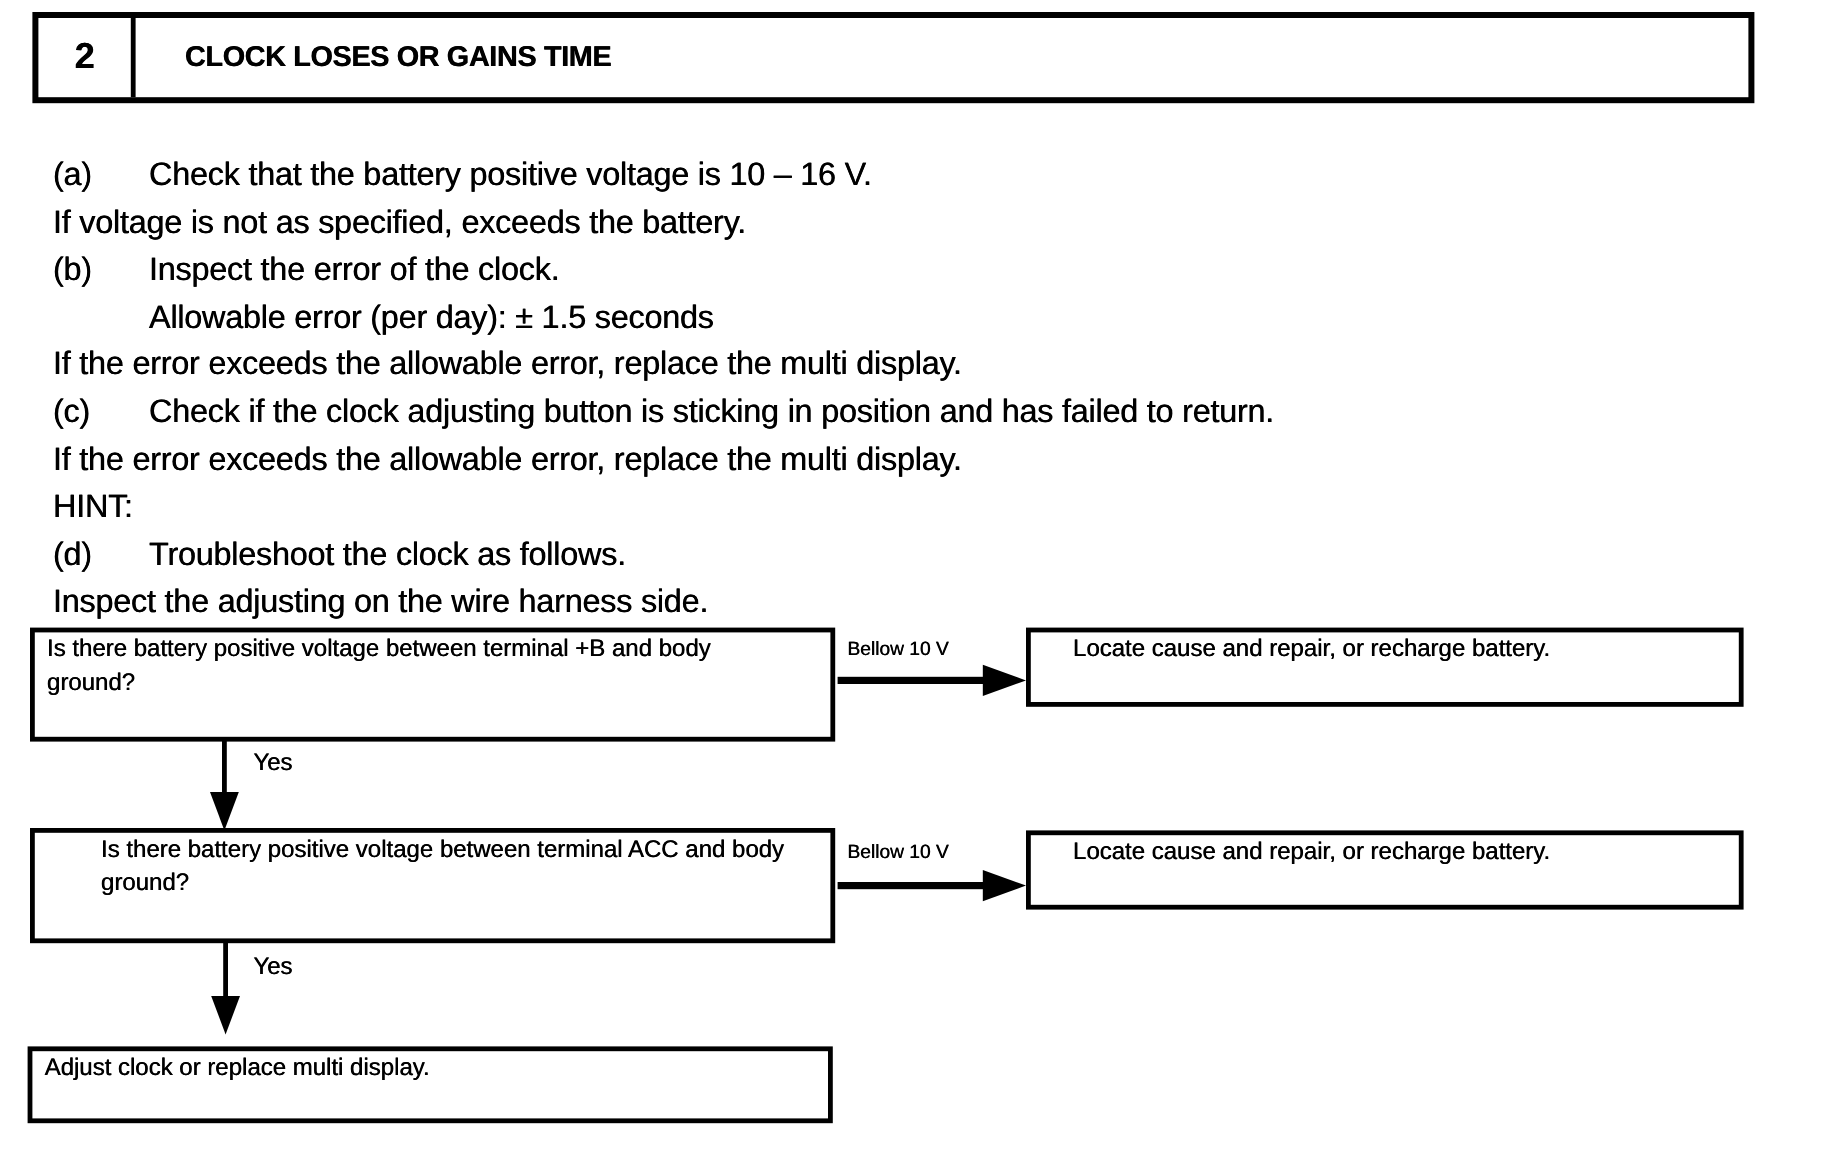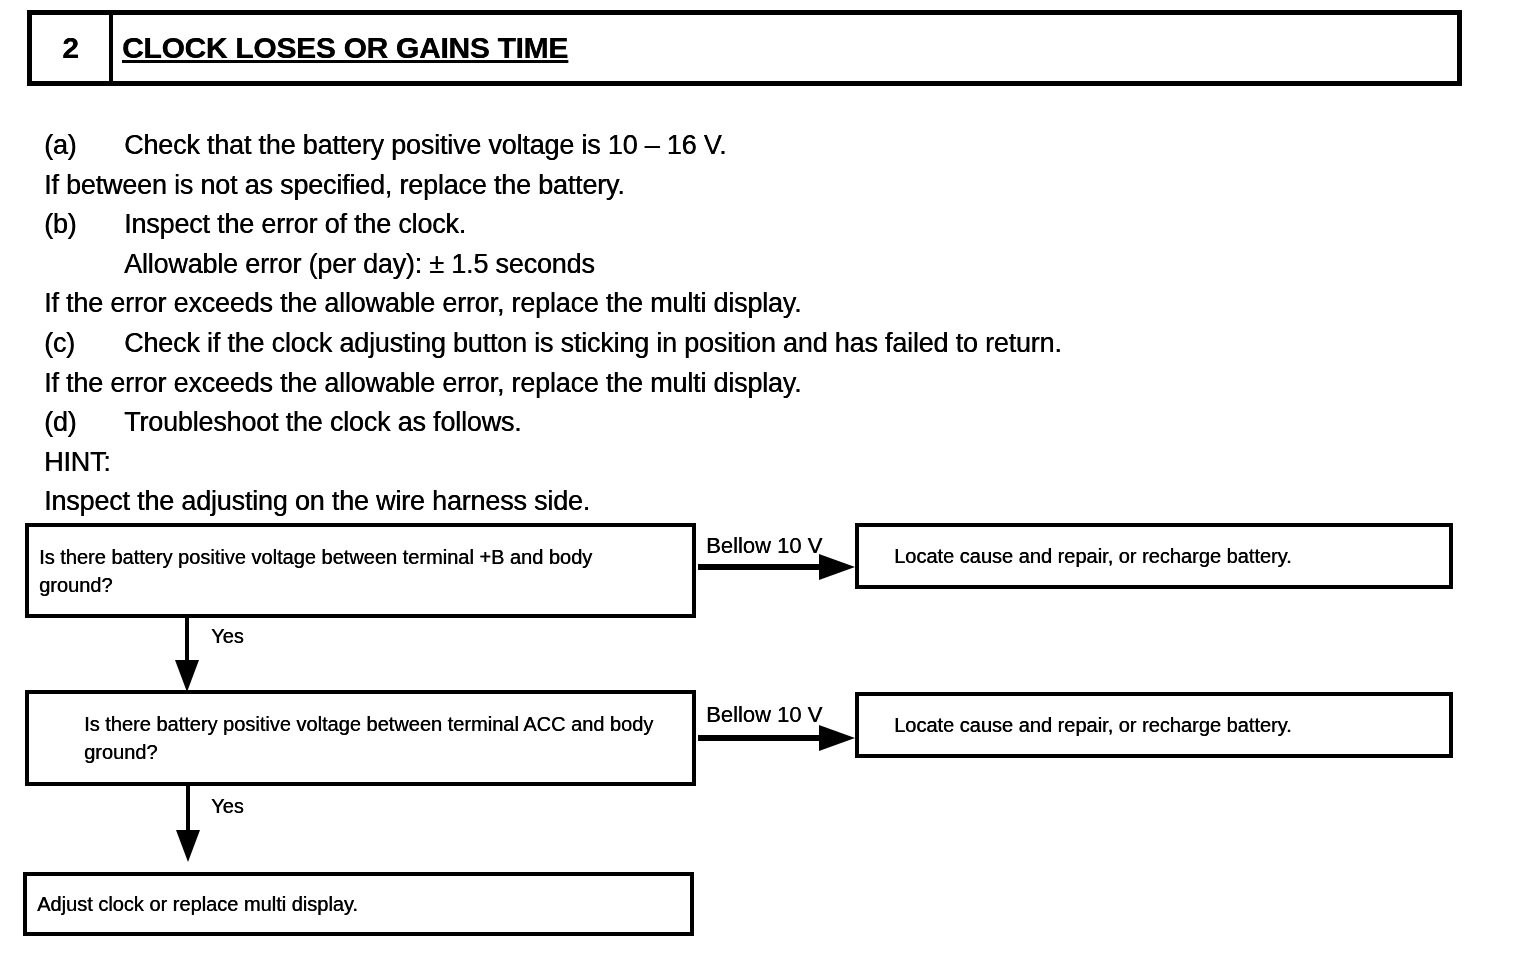--- a/index.html
+++ b/index.html
@@ -36,25 +36,24 @@
     display: flex;
     align-items: center;
     justify-content: center;
     font-size: 30px;
     font-weight: bold;
   }
   .header-title {
     flex: 1;
     display: flex;
     align-items: center;
-    padding-left: 9px;
-    font-size: 30px;
+    padding-left: 41px;
+    font-size: 24px;
     font-weight: bold;
     letter-spacing: -0.3px;
-    text-decoration: underline;
   }
 
   
   .proc {
     position: absolute;
     left: 44px;
     top: 126px;
     width: 1470px;
     font-size: 27px;
     line-height: 39.6px;
@@ -72,35 +71,35 @@
     padding-left: 80px;
   }
 
   
   .fbox {
     position: absolute;
     border: 4px solid #000;
     box-sizing: border-box;
     background: #fff;
     display: flex;
-    align-items: center;
+    align-items: flex-start;
     font-size: 20px;
     line-height: 28px;
   }
   .qtext {
     padding-left: 10px;
     width: 590px;
   }
   .rtext {
     padding-left: 35px;
     white-space: nowrap;
   }
   .branch-label {
     position: absolute;
-    font-size: 22px;
+    font-size: 16px;
     white-space: nowrap;
   }
   .yes-label {
     position: absolute;
     font-size: 20px;
     white-space: nowrap;
   }
   .hshaft {
     position: absolute;
     height: 6px;
@@ -133,28 +132,28 @@
 
 <div class="page">
 
   <div class="header">
     <div class="header-num">2</div>
     <div class="header-title">CLOCK LOSES OR GAINS TIME</div>
   </div>
 
   <div class="proc">
     <div class="pline"><span class="step-label">(a)</span><span class="step-text">Check that the battery positive voltage is 10 – 16 V.</span></div>
-    <div class="pline"><span class="step-text">If between is not as specified, replace the battery.</span></div>
+    <div class="pline"><span class="step-text">If voltage is not as specified, exceeds the battery.</span></div>
     <div class="pline"><span class="step-label">(b)</span><span class="step-text">Inspect the error of the clock.</span></div>
     <div class="pline spec"><span class="step-text">Allowable error (per day): ± 1.5 seconds</span></div>
     <div class="pline"><span class="step-text">If the error exceeds the allowable error, replace the multi display.</span></div>
     <div class="pline"><span class="step-label">(c)</span><span class="step-text">Check if the clock adjusting button is sticking in position and has failed to return.</span></div>
     <div class="pline"><span class="step-text">If the error exceeds the allowable error, replace the multi display.</span></div>
+    <div class="pline"><span class="step-text">HINT:</span></div>
     <div class="pline"><span class="step-label">(d)</span><span class="step-text">Troubleshoot the clock as follows.</span></div>
-    <div class="pline"><span class="step-text">HINT:</span></div>
     <div class="pline"><span class="step-text">Inspect the adjusting on the wire harness side.</span></div>
   </div>
 
   <div>
 
     <div class="fbox" style="left:25px; top:523px; width:671px; height:95px;">
       <div class="qtext">Is there battery positive voltage between terminal +B and body ground?</div>
     </div>
     <div class="branch-label" style="left:706px; top:533px;">Bellow 10 V</div>
     <div>

